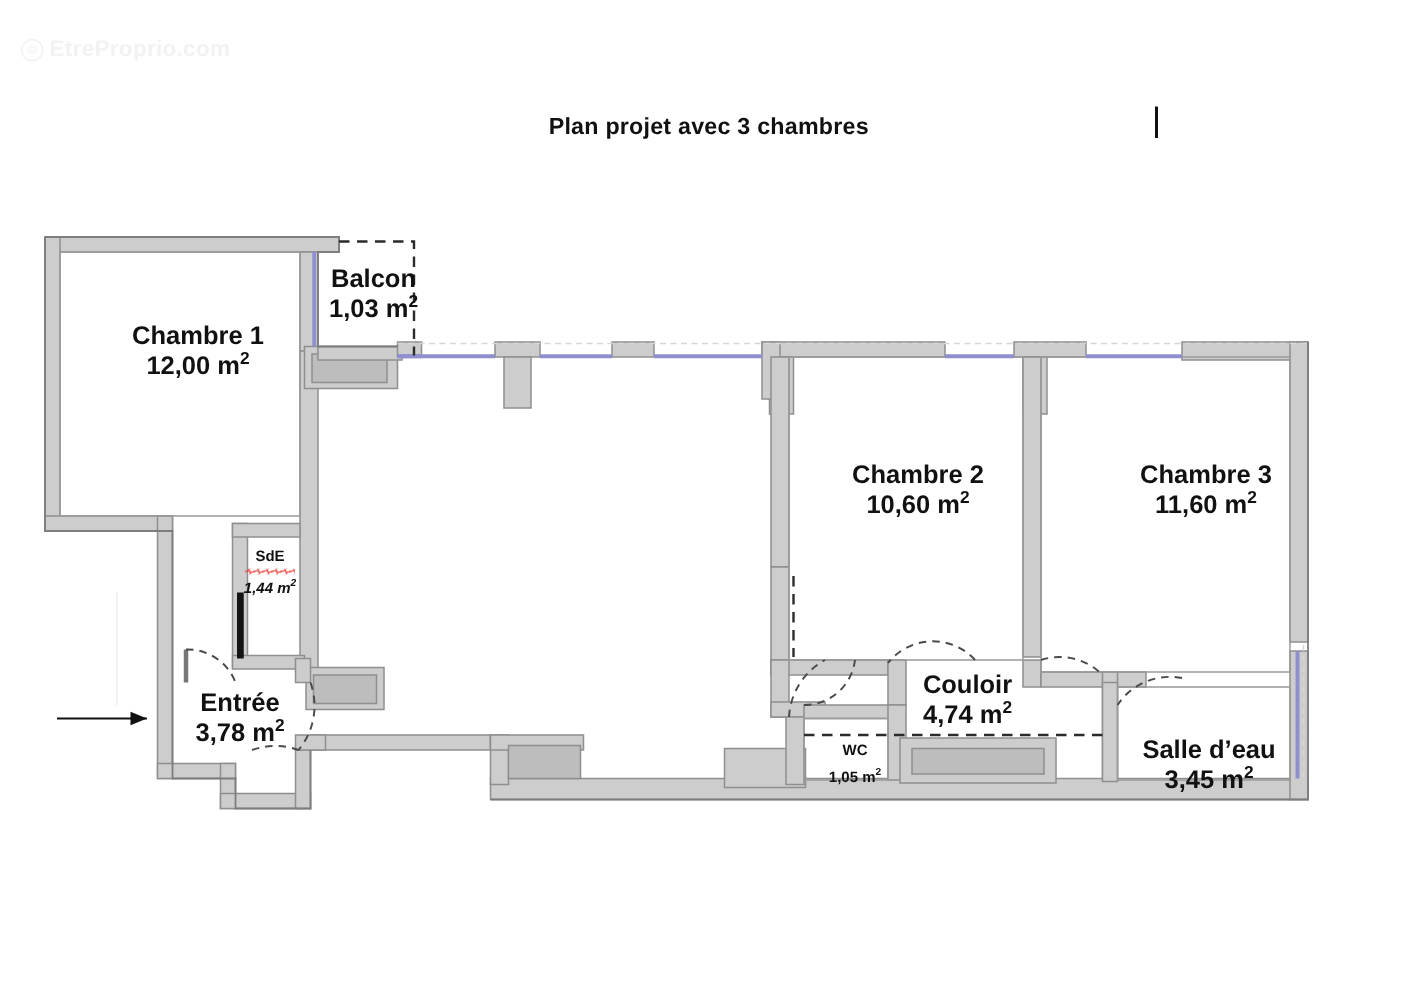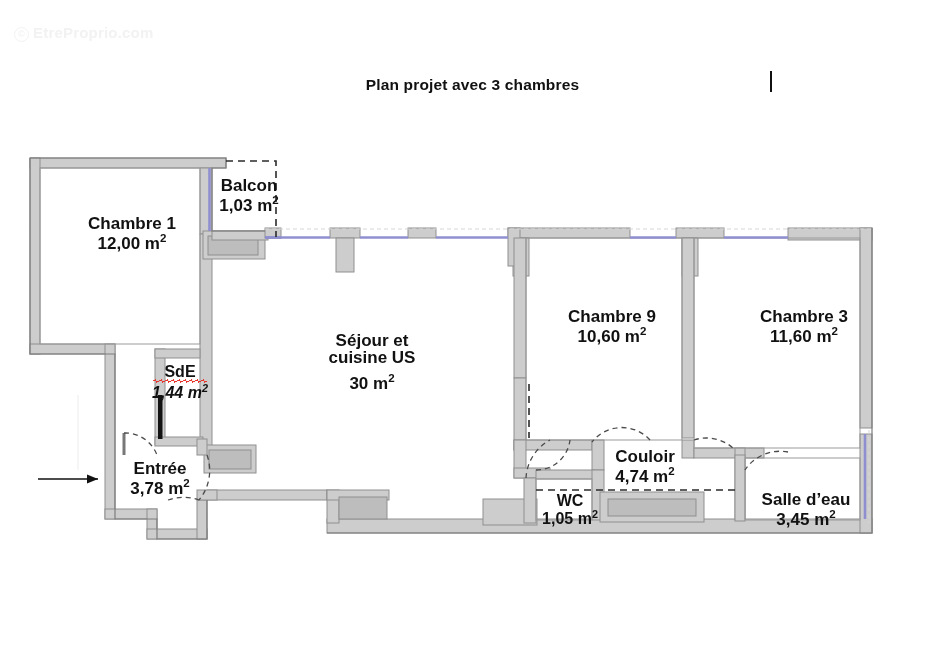--- a/index.html
+++ b/index.html
@@ -81,21 +81,21 @@
     user-select: none;
   }
   .room-label .area {
     display: block;
     margin-top: 3px;
   }
   .room-label .name {
     display: block;
   }
   .room-label.small {
-    font-size: 16px;
+    font-size: 10px;
     line-height: 15px;
   }
   .room-label sup {
     font-size: 0.68em;
     vertical-align: super;
     line-height: 0;
   }
   .spell-err {
     position: relative;
     display: inline-block;
@@ -292,28 +292,23 @@
   <div class="room-label small" style="left:180px; top:364px; transform:translateX(-50%);">
     <span class="name spell-err">SdE</span>
     <span class="area" style="margin-top:6px;font-style:italic;"><span>1,44 m<sup>2</sup></span></span>
   </div>
 
   <div class="room-label" style="left:160px; top:460px; transform:translateX(-50%);">
     <span class="name">Entrée</span>
     <span class="area"><span>3,78 m<sup>2</sup></span></span>
   </div>
 
-  <div class="room-label" style="left:372px; top:332px; transform:translateX(-50%);">
-    <span class="name">Séjour et</span>
-    <span class="name">cuisine US</span>
-    <span class="area" style="margin-top:9px;"><span>30 m<sup>2</sup></span></span>
-  </div>
 
   <div class="room-label" style="left:612px; top:308px; transform:translateX(-50%);">
-    <span class="name">Chambre 9</span>
+    <span class="name">Chambre 2</span>
     <span class="area"><span>10,60 m<sup>2</sup></span></span>
   </div>
 
   <div class="room-label" style="left:768px; top:308px; transform:translateX(-50%);margin-left:36px;">
     <span class="name">Chambre 3</span>
     <span class="area"><span>11,60 m<sup>2</sup></span></span>
   </div>
 
   <div class="room-label" style="left:645px; top:448px; transform:translateX(-50%);">
     <span class="name">Couloir</span>

